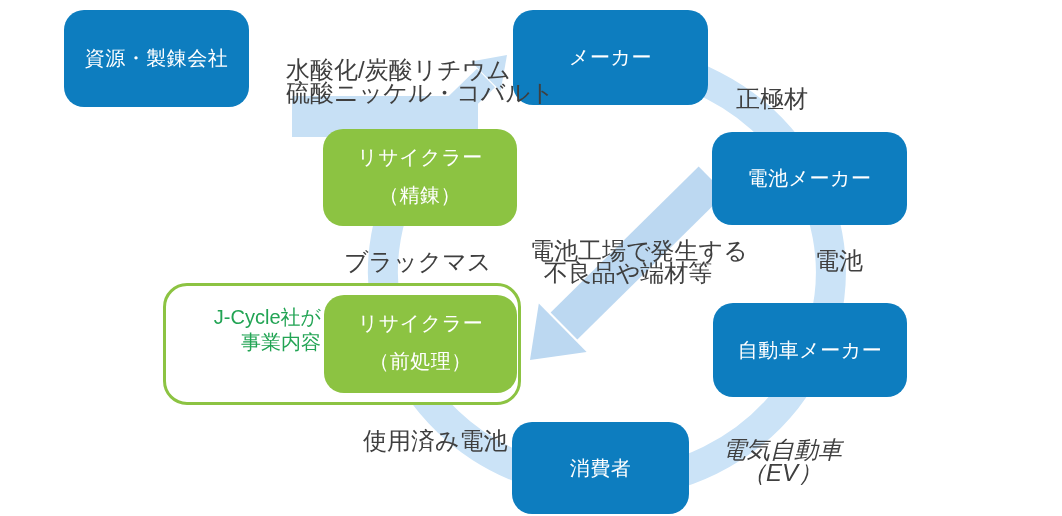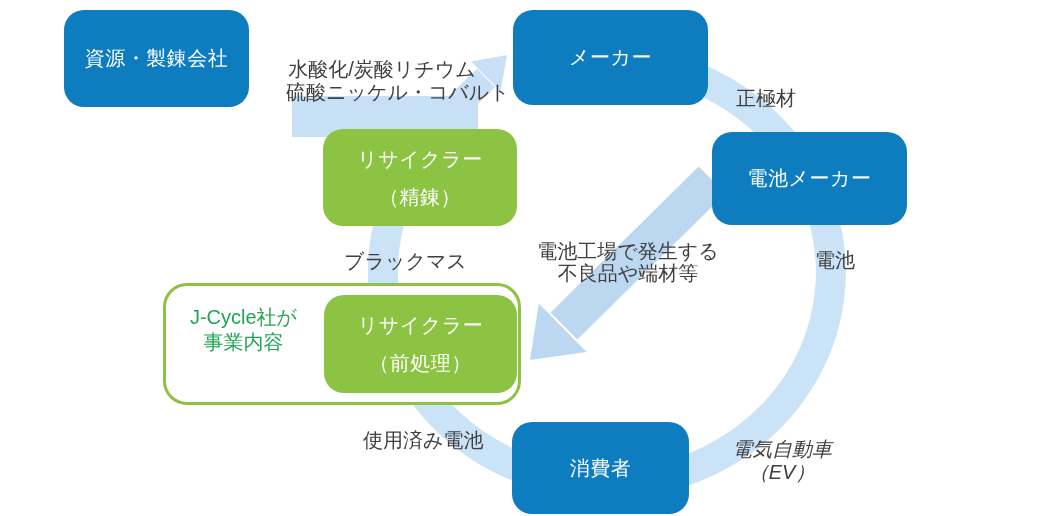--- a/index.html
+++ b/index.html
@@ -26,42 +26,42 @@
     justify-content: center;
     text-align: center;
     border-radius: 20px;
     color: #ffffff;
     font-size: 20px;
     line-height: 29px;
     letter-spacing: 0.5px;
   }
   .node.blue  { background: #0D7DBF; }
   .node.green { background: #8CC342; }
-  .node.green.wide-gap { line-height: 38px; }
+  .node.green.wide-gap { line-height: 38px; font-family: Liberation Mono, monospace; }
   .outline-box {
     position: absolute;
     z-index: 2;
     background: #ffffff;
     border: 3.5px solid #8CC342;
     border-radius: 24px;
     box-sizing: border-box;
   }
   .jcycle-note {
     position: absolute;
     z-index: 3;
     color: #22A454;
     font-size: 20px;
     line-height: 25px;
-    text-align: center;
+    text-align: right;
   }
   .flow-label {
     position: absolute;
     z-index: 4;
     color: #3F3F3F;
-    font-size: 20px;
+    font-size: 24px;
     line-height: 23px;
     white-space: nowrap;
   }
   .flow-label.centered { text-align: center; }
 </style>
 </head>
 <body>
 
 <div class="canvas">
 
@@ -85,20 +85,23 @@
   </div>
 
   <div class="node blue" style="left:513px; top:10px; width:195px; height:95px;">
     <div>メーカー</div>
   </div>
 
   <div class="node blue" style="left:712px; top:132px; width:195px; height:93px;">
     <div>電池メーカー</div>
   </div>
 
+  <div class="node blue" style="left:713px; top:303px; width:194px; height:94px;">
+    <div>自動車メーカー</div>
+  </div>
 
   <div class="node blue" style="left:512px; top:422px; width:177px; height:92px;">
     <div>消費者</div>
   </div>
 
   <div class="node green wide-gap" style="left:323px; top:129px; width:194px; height:97px;">
     <div>リサイクラー</div>
     <div>（精錬）</div>
   </div>
 

